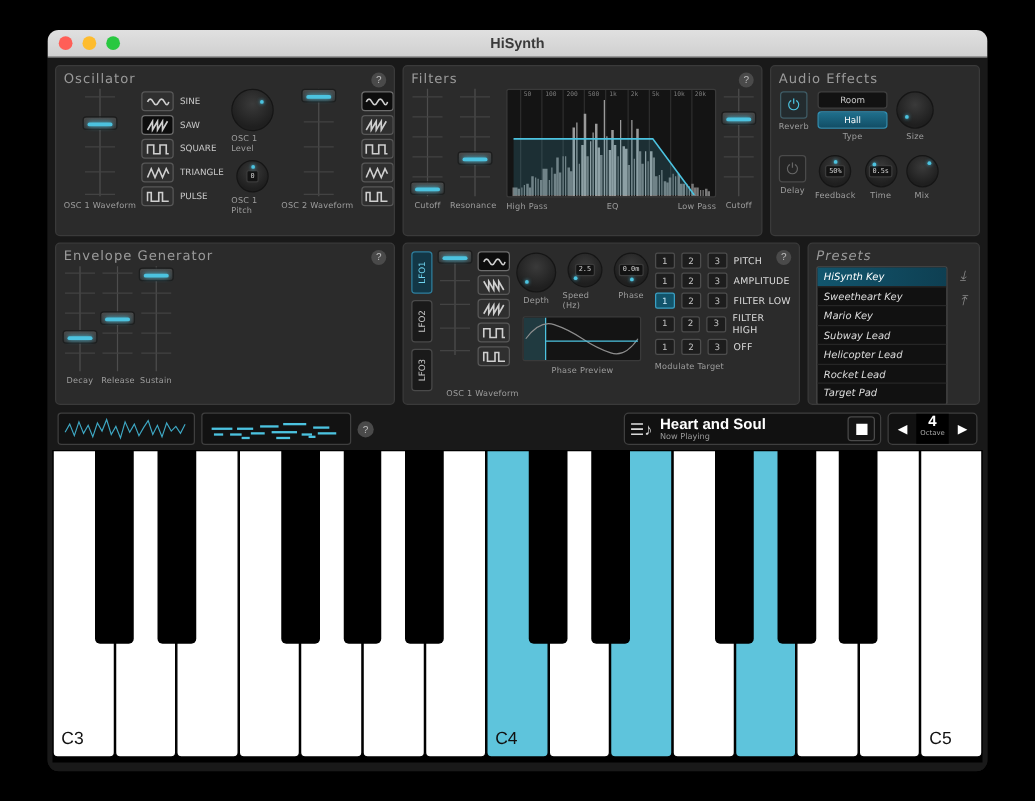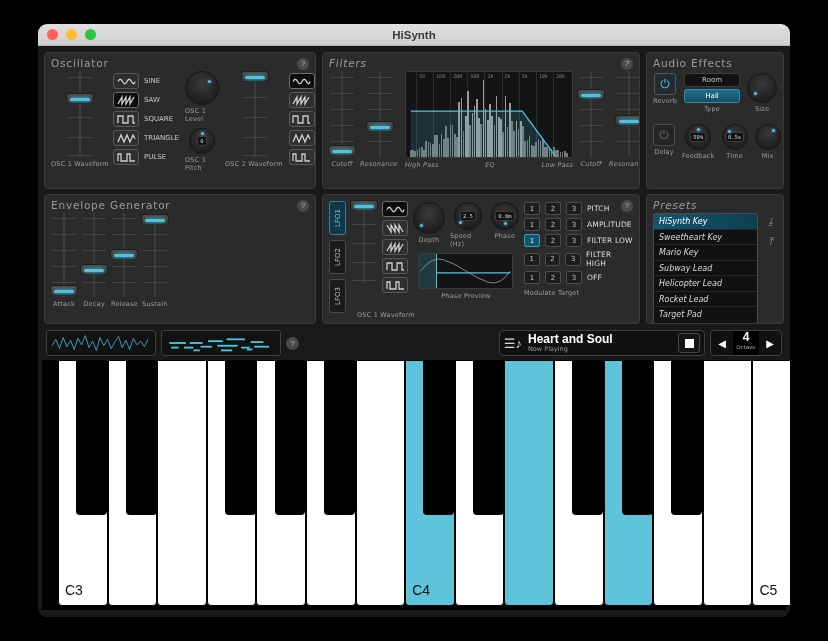--- a/index.html
+++ b/index.html
@@ -56,21 +56,21 @@
     margin-bottom: 2px;
   }
   .help {
     position: absolute; top: 5px; right: 6px;
     width: 12px; height: 12px; border-radius: 50%;
     background: #4a4a4a; color: #bdbdbd;
     font-size: 8px; line-height: 12px; text-align: center;
   }
 
   .p-osc { width: 272px; }
-  .p-filt { width: 318px; font-style: italic; }
+  .p-filt { width: 288px; }
   .p-fx { flex: 1; }
   .p-env { width: 272px; }
   .p-lfo { width: 318px; }
   .p-pre { flex: 1; font-style: italic; }
 
   .lbl { font-size: 6.5px; color: #9d9d9d; text-align: left; font-family:"DejaVu Sans",sans-serif; letter-spacing:.2px; }
 
   
   .vsl { position: relative; width: 26px; height: 86px; }
   .vsl .track { position:absolute; left:50%; top:0; width:1px; height:100%; background:#4d4d4d; transform:translateX(-50%); }
@@ -161,21 +161,21 @@
   .octbox { display:flex; align-items:center; background:#111; border:1px solid #3f3f3f;
     border-radius:4px; height:26px; }
   .octarr { width:22px; height:24px; display:flex; align-items:center; justify-content:center; color:#fff; font-size:10px; }
   .octval { width:26px; text-align:center; background:#000; height:24px; }
   .octnum { font-size:12px; font-weight:bold; color:#fff; line-height:13px; }
   .octlbl { font-size:5.5px; color:#aaa; font-family:"DejaVu Sans",sans-serif; }
 
   
   .kbd { position:relative; height:250px; background:#000; margin-top:2px; }
   .wkey { position:absolute; top:0; bottom:4px; background:#fff; border:1px solid #000;
-    border-radius:0 0 4px 4px;margin-left:16px; }
+    border-radius:0 0 4px 4px; }
   .wkey.on { background:#5ec4dc; }
   .wkey .kl { position:absolute; bottom:7px; left:6px; font-size:14px; color:#111;
     font-family:"Liberation Sans",sans-serif; }
   .bkey { position:absolute; top:0; background:#000; border-radius:0 0 4px 4px; z-index:3; }
 </style>
 </head>
 <body>
 
 <div class="window">
 
@@ -542,32 +542,20 @@
         <div style="display:flex;align-items:flex-start;gap:6px;margin-top:2px;">
           <div style="display:flex;gap:4px;">
             <div style="display:flex;flex-direction:column;align-items:center">
               <div class="vsl" style="height:84px">
                 <div class="track"></div>
                 <div class="tick" style="top:5px"></div>
                   <div class="tick" style="top:21px"></div>
                 <div class="tick" style="top:37px"></div>
                   <div class="tick" style="top:53px"></div>
                 <div class="tick" style="top:69px"></div>
-                <div class="thumb" style="top:72px"></div>
-              </div>
-              <div class="lbl" style="margin-top:3px">Attack</div>
-            </div>
-            <div style="display:flex;flex-direction:column;align-items:center">
-              <div class="vsl" style="height:84px">
-                <div class="track"></div>
-                <div class="tick" style="top:5px"></div>
-                  <div class="tick" style="top:21px"></div>
-                <div class="tick" style="top:37px"></div>
-                  <div class="tick" style="top:53px"></div>
-                <div class="tick" style="top:69px"></div>
                 <div class="thumb" style="top:51px"></div>
               </div>
               <div class="lbl" style="margin-top:3px">Decay</div>
             </div>
             <div style="display:flex;flex-direction:column;align-items:center">
               <div class="vsl" style="height:84px">
                 <div class="track"></div>
                 <div class="tick" style="top:5px"></div>
                   <div class="tick" style="top:21px"></div>
                 <div class="tick" style="top:37px"></div>

